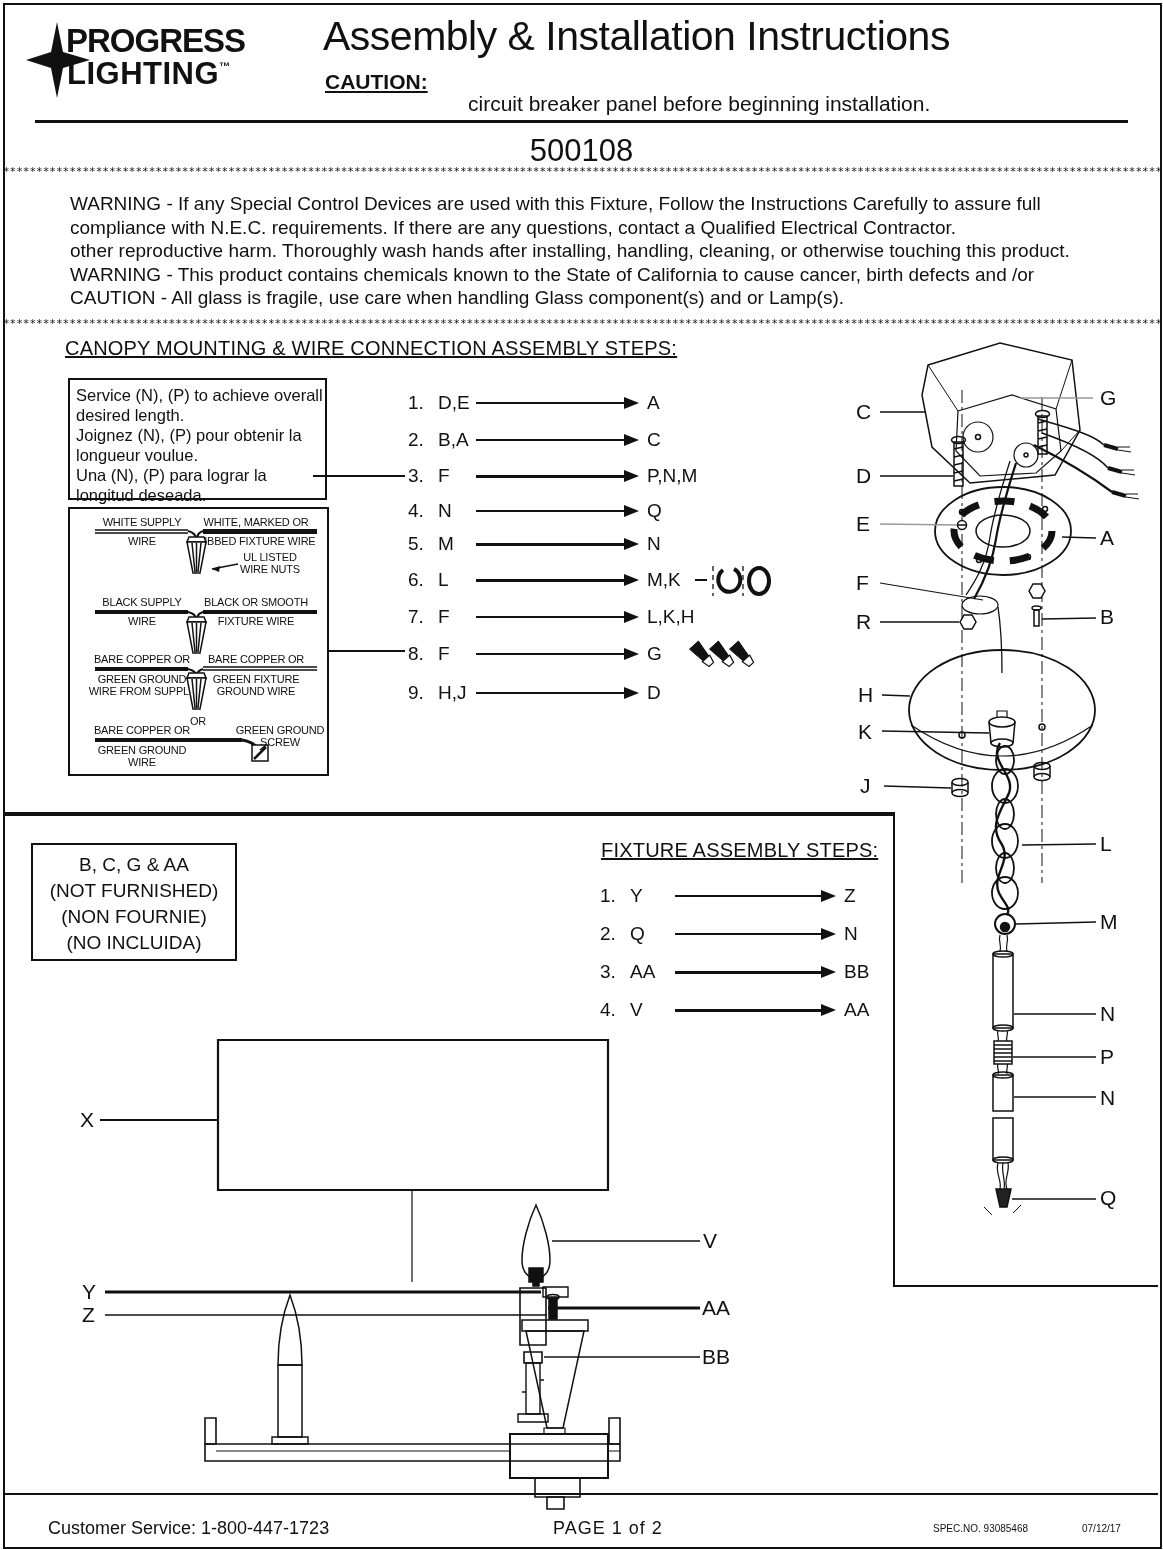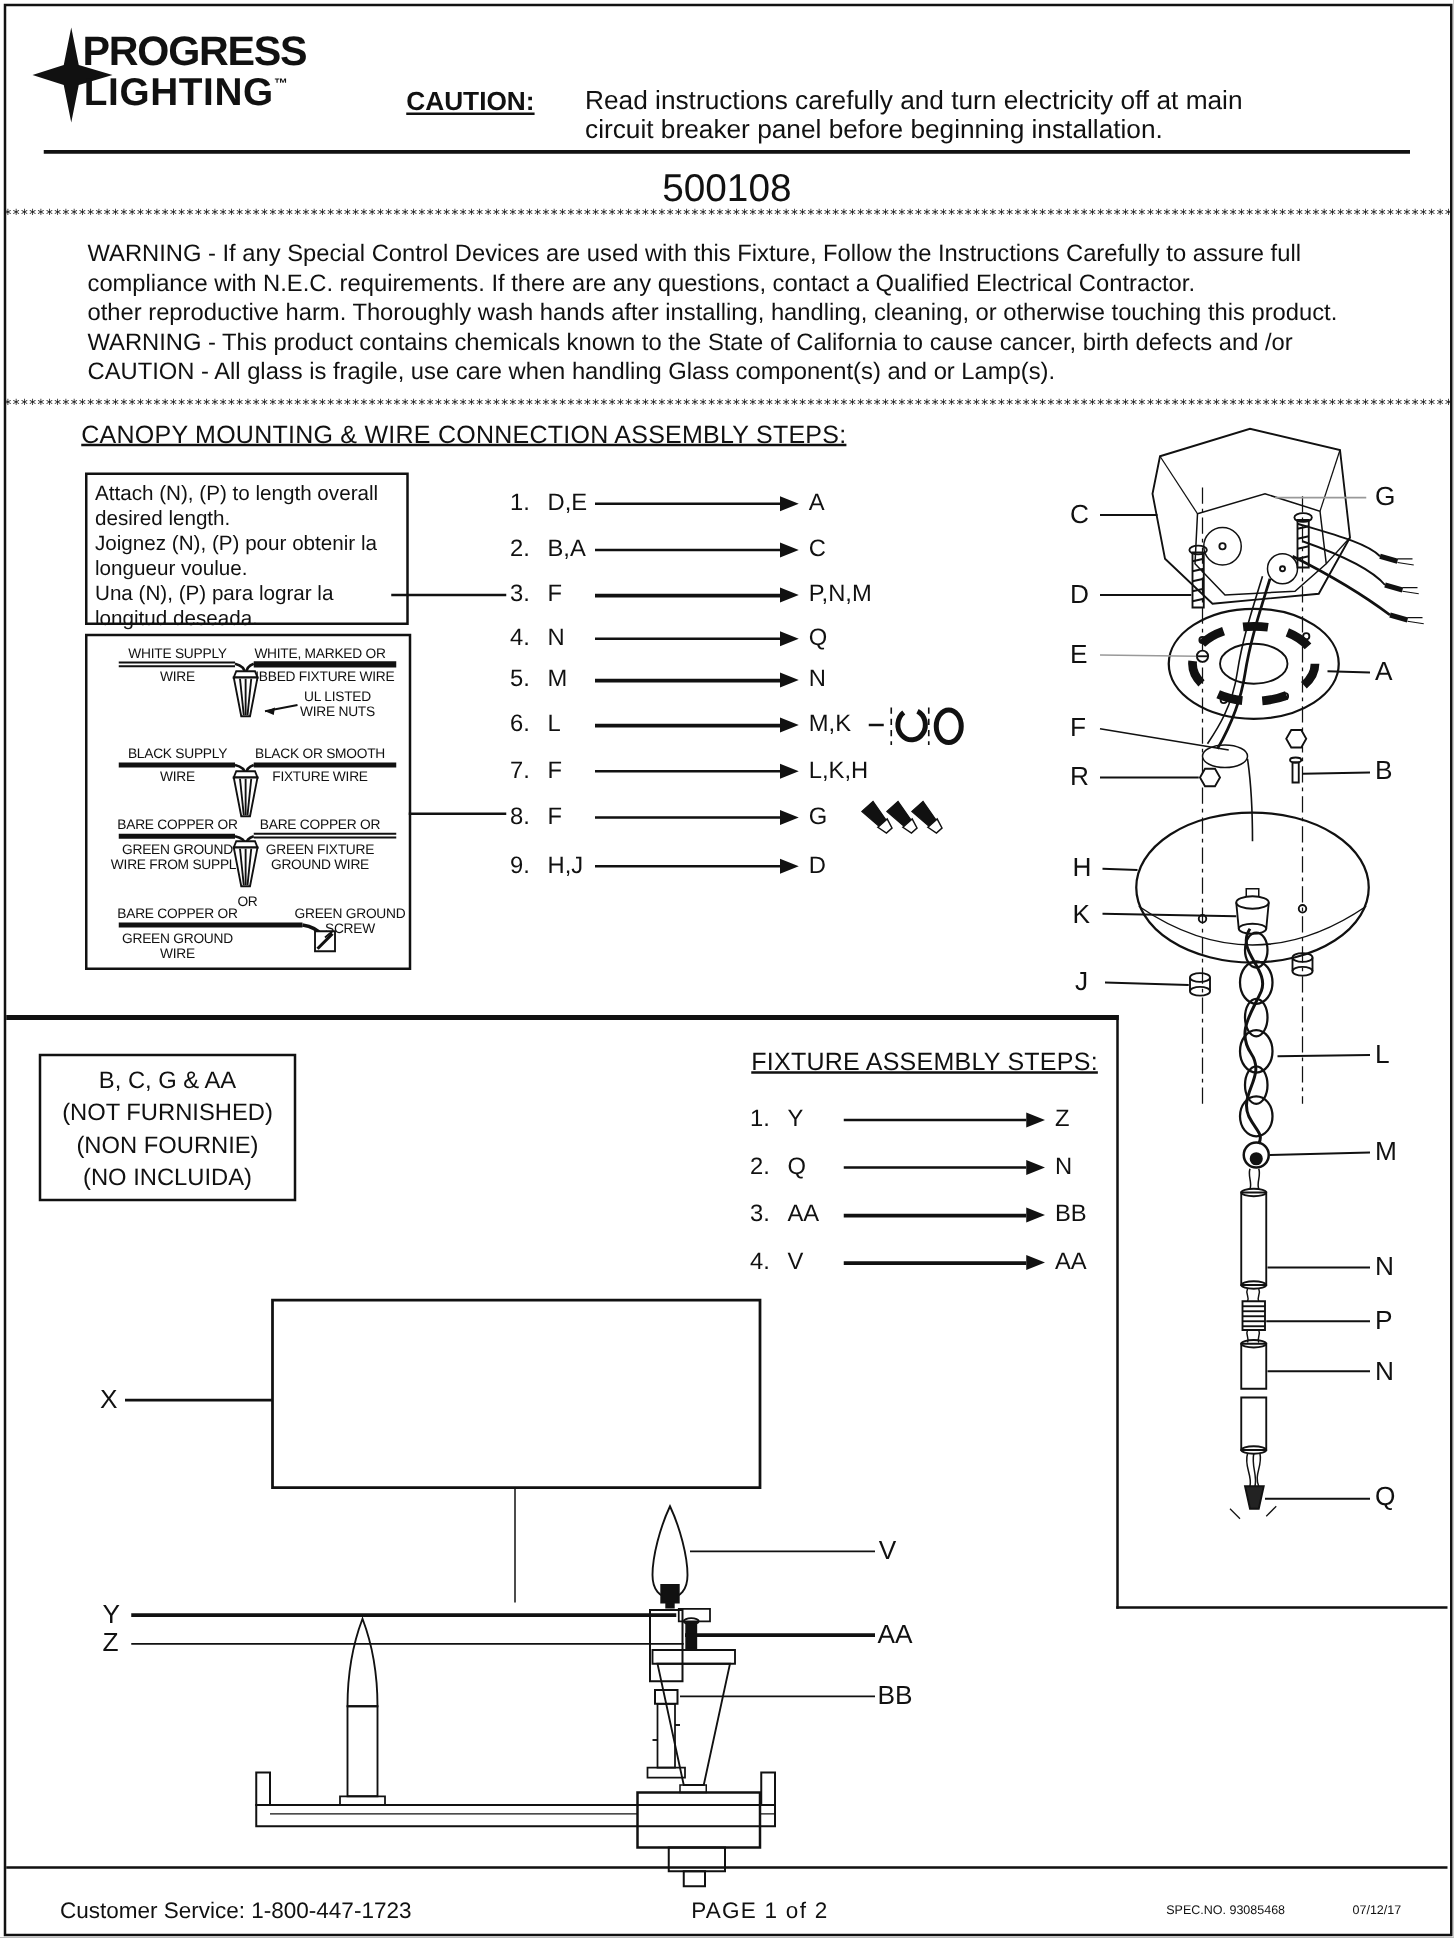--- a/index.html
+++ b/index.html
@@ -49,42 +49,42 @@
 <div class="page">
   <div class="page-border"></div>
 
   <svg class="abs" style="left:24px;top:20px;" width="70" height="80" viewBox="0 0 70 80">
     <polygon points="33,2 39,32 66,40 39,48 33,78 27,48 2,40 27,32" fill="#111"></polygon>
   </svg>
   <div class="abs nowrap logo-word1" style="left:66px;top:22px;">PROGRESS</div>
   <div class="abs nowrap" style="left:67px;top:56px;">
     <span class="logo-word2">LIGHTING</span><span class="logo-tm">™</span>
   </div>
+  <div class="abs nowrap title" style="left:323px;top:13px;">Assembly &amp; Installation Instructions</div>
   <div class="abs nowrap caution-label" style="left:325px;top:70px;text-align:right;">CAUTION:</div>
-  <div class="abs nowrap caution-text" style="left:468px;top:69px;">Read instructions carefully and turn electricity off at main</div>
   <div class="abs nowrap caution-text" style="left:468px;top:92px;">circuit breaker panel before beginning installation.</div>
   <div class="hline" style="left:35px;top:120px;width:1093px;height:3px;"></div>
   <div class="abs model" style="left:0;top:133px;width:1163px;text-align:center;">500108</div>
 
   <div class="abs sep" style="left:3px;top:166px;">************************************************************************************************************************************************************************************************************************************************</div>
 
   <div class="abs" style="left:70px;top:192px;">
     <div class="warn nowrap">WARNING - If any Special Control Devices are used with this Fixture, Follow the Instructions Carefully to assure full</div>
     <div class="warn nowrap">compliance with N.E.C. requirements. If there are any questions, contact a Qualified Electrical Contractor.</div>
     <div class="warn nowrap">other reproductive harm.  Thoroughly wash hands after installing, handling, cleaning, or otherwise touching this product.</div>
     <div class="warn nowrap">WARNING -  This product contains chemicals known to the State of California to cause cancer, birth defects and /or</div>
     <div class="warn nowrap">CAUTION - All glass is fragile, use care when handling Glass component(s) and or Lamp(s).</div>
   </div>
 
   <div class="abs sep" style="left:3px;top:318px;">************************************************************************************************************************************************************************************************************************************************</div>
 
   <div class="abs nowrap sec-head" style="left:65px;top:337px;">CANOPY MOUNTING &amp; WIRE CONNECTION ASSEMBLY STEPS:</div>
 
   <div class="abs notebox" style="left:68px;top:378px;width:243px;height:108px;">
-    <div class="nowrap">Attach (N), (P)  to length  overall</div>
+    <div class="nowrap">Service (N), (P)  to achieve  overall</div>
     <div class="nowrap">desired length.</div>
     <div class="nowrap">Joignez (N), (P)  pour obtenir la</div>
     <div class="nowrap">longueur voulue.</div>
     <div class="nowrap">Una  (N), (P) para lograr la</div>
     <div class="nowrap">longitud deseada.</div>
   </div>
 
   <div class="abs" style="left:68px;top:507px;width:257px;height:265px;border:2px solid #111;">
     <svg style="left:0;top:0;" width="257" height="265" viewBox="0 0 257 265" fill="none" stroke="#111" stroke-width="1.5">
 

